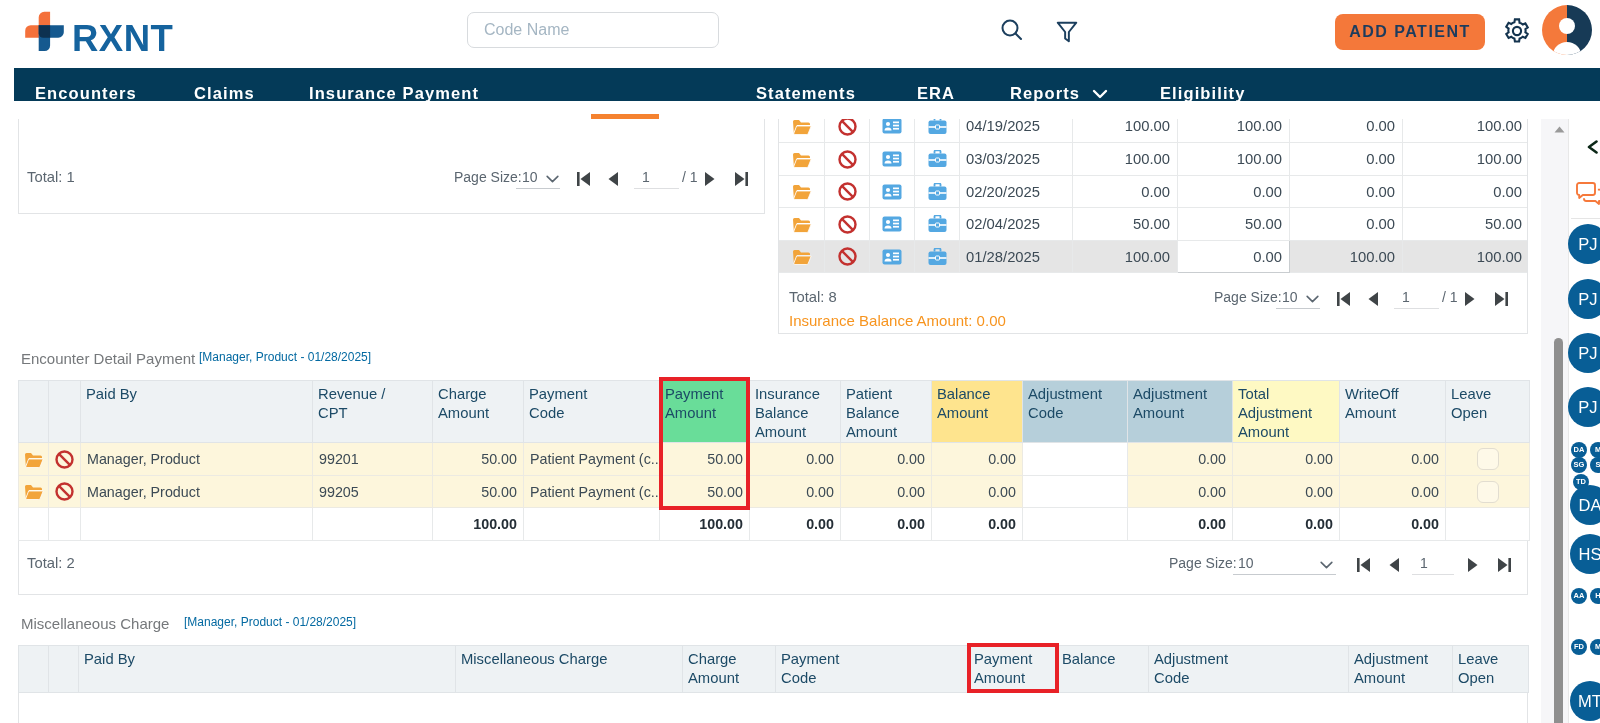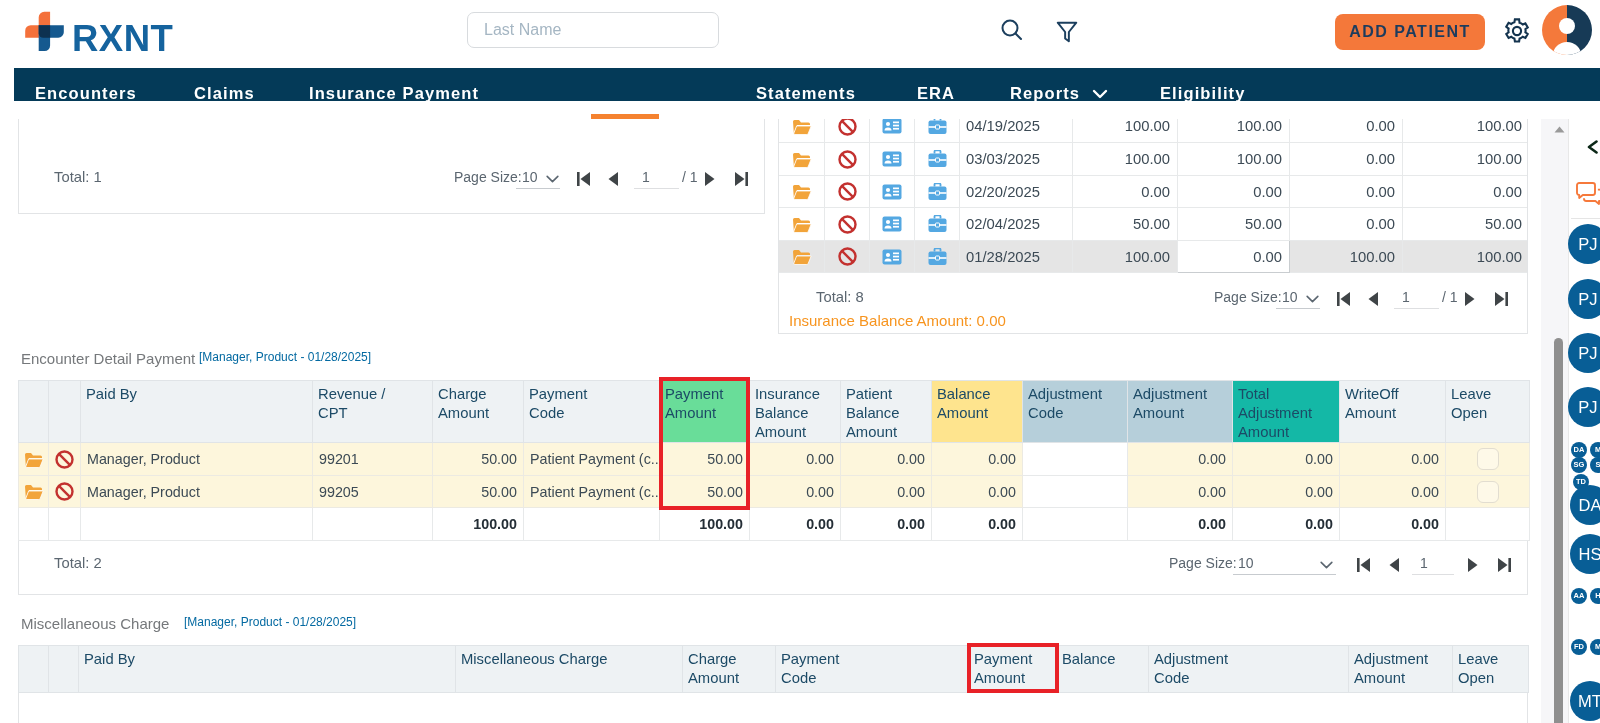--- a/index.html
+++ b/index.html
@@ -15,21 +15,21 @@
 
 #nav { position:absolute; left:14px; top:68px; width:1600px; height:33px; background:#043a58;padding-left:28px; }
 .tab { position:absolute; top:0; height:51px; line-height:51px; color:#fff; font-size:16.5px; font-weight:bold; letter-spacing:1.1px; }
 #tabActive { position:absolute; left:506px; top:0; width:211px; height:51px; background:#026199; }
 #tabActive span { display:block; text-align:center; line-height:51px; color:#fff; font-size:16.5px; font-weight:bold; letter-spacing:1.5px; }
 #tabBar { position:absolute; left:577px; top:46px; width:68px; height:5px; background:#f5822f; }
 
 
 #content { position:absolute; left:0; top:119px; width:1541px; height:604px; overflow:hidden; background:#fff; }
 .panel { position:absolute; background:#fff; border:1px solid #e2e4e6; }
-.gray { color:#5b6670; font-size:14.8px;margin-left:27px; }
+.gray { color:#5b6670; font-size:14.8px; }
 .orange-txt { color:#f7941e; font-size:15px; }
 .title-gray { color:#75787b; font-size:15px; }
 .title-green { color:#0369a1; font-size:12px; }
 
 table { border-collapse:collapse; table-layout:fixed; }
 td, th { font-size:14.8px; overflow:hidden; white-space:nowrap; }
 
 
 #tblB { position:absolute; left:-1px; top:9px; width:751px; }
 #tblB td { border:1px solid #e7e9ea; height:33px; color:#3c4a55; padding:0 7px; }
@@ -115,21 +115,21 @@
 </svg>
 <div id="page">
 
   <div id="hdr">
     <svg class="abs" style="left:25px; top:5px;" width="180" height="55" viewBox="0 0 180 55">
       <path d="M25.1 6.8 L25.1 32.7 L0.2 32.7 L0.2 25.7 A5.5 5.5 0 0 1 5.7 20.2 L13.7 20.2 L13.7 12.3 A5.5 5.5 0 0 1 19.2 6.8 Z" fill="#f4713b"></path>
       <path d="M13.7 20.2 L38.8 20.2 L38.8 27.2 A5.5 5.5 0 0 1 33.3 32.7 L25.1 32.7 L25.1 40.5 A5.5 5.5 0 0 1 19.6 46 L13.7 46 Z" fill="#15598f"></path>
       <path d="M13.7 20.2 L25.1 20.2 L25.1 32.7 L18.2 32.7 A4.5 4.5 0 0 1 13.7 28.2 Z" fill="#0d3150"></path>
       <text x="47" y="45.5" font-family="Liberation Sans, sans-serif" font-size="36.5" font-weight="bold" fill="#15639e" letter-spacing="0.5">RXNT</text>
     </svg>
-    <div class="inp" style="left:467px; width:252px;">Last Name</div>
+    <div class="inp" style="left:467px; width:252px;">Code Name</div>
     <svg class="abs" style="left:998px; top:17px;" width="28" height="28" viewBox="0 0 28 28">
       <circle cx="12" cy="11" r="7.5" fill="none" stroke="#1c3f5e" stroke-width="2"></circle>
       <line x1="17.5" y1="16.5" x2="23" y2="22" stroke="#1c3f5e" stroke-width="2" stroke-linecap="round"></line>
     </svg>
     <svg class="abs" style="left:1054px; top:19px;" width="26" height="26" viewBox="0 0 28 28">
       <path d="M4 4 h20 l-8 10 v10 l-4 -3 v-7 z" fill="none" stroke="#1c3f5e" stroke-width="2.1" stroke-linejoin="round"></path>
     </svg>
     <div id="btnAdd">ADD PATIENT</div>
     <svg class="abs" style="left:1503px; top:17px;" width="28" height="28" viewBox="0 0 24 24">
       <path fill="none" stroke="#14344f" stroke-width="1.8" d="M12 8.5a3.5 3.5 0 1 0 0 7 3.5 3.5 0 0 0 0-7zm7.4 3.5c0-.6-.1-1.1-.2-1.6l2-1.5-2-3.4-2.3 1c-.8-.7-1.7-1.2-2.7-1.5L13.8 2h-3.6l-.4 2.5c-1 .3-1.9.8-2.7 1.5l-2.3-1-2 3.4 2 1.5c-.1.5-.2 1-.2 1.6s.1 1.1.2 1.6l-2 1.5 2 3.4 2.3-1c.8.7 1.7 1.2 2.7 1.5l.4 2.5h3.6l.4-2.5c1-.3 1.9-.8 2.7-1.5l2.3 1 2-3.4-2-1.5c.1-.5.2-1 .2-1.6z"></path>
@@ -351,21 +351,21 @@
               <td>Paid By</td>
               <td>Revenue /<br>CPT</td>
               <td>Charge<br>Amount</td>
               <td>Payment<br>Code</td>
           <td style="background:#69dd99;">Payment<br>Amount</td>
           <td>Insurance<br>Balance<br>Amount</td>
               <td>Patient<br>Balance<br>Amount</td>
           <td style="background:#fee48e;">Balance<br>Amount</td>
           <td style="background:#b6cfda;">Adjustment<br>Code</td>
               <td style="background:#b6cfda;">Adjustment<br>Amount</td>
-              <td style="background:#14b8a6;">Total<br>Adjustment<br>Amount</td>
+              <td style="background:#fef9c3;">Total<br>Adjustment<br>Amount</td>
           <td>WriteOff<br>Amount</td>
               <td>Leave<br>Open</td>
         </tr>
         <tr class="enc-body">
           <td class="ic"><svg width="20" height="17" viewBox="0 0 20 17">
                   <use href="#ic-folder"></use>
                 </svg></td>
               <td class="ic"><svg width="19" height="19" viewBox="0 0 19 19">
                   <use href="#ic-block"></use>
                 </svg></td>

